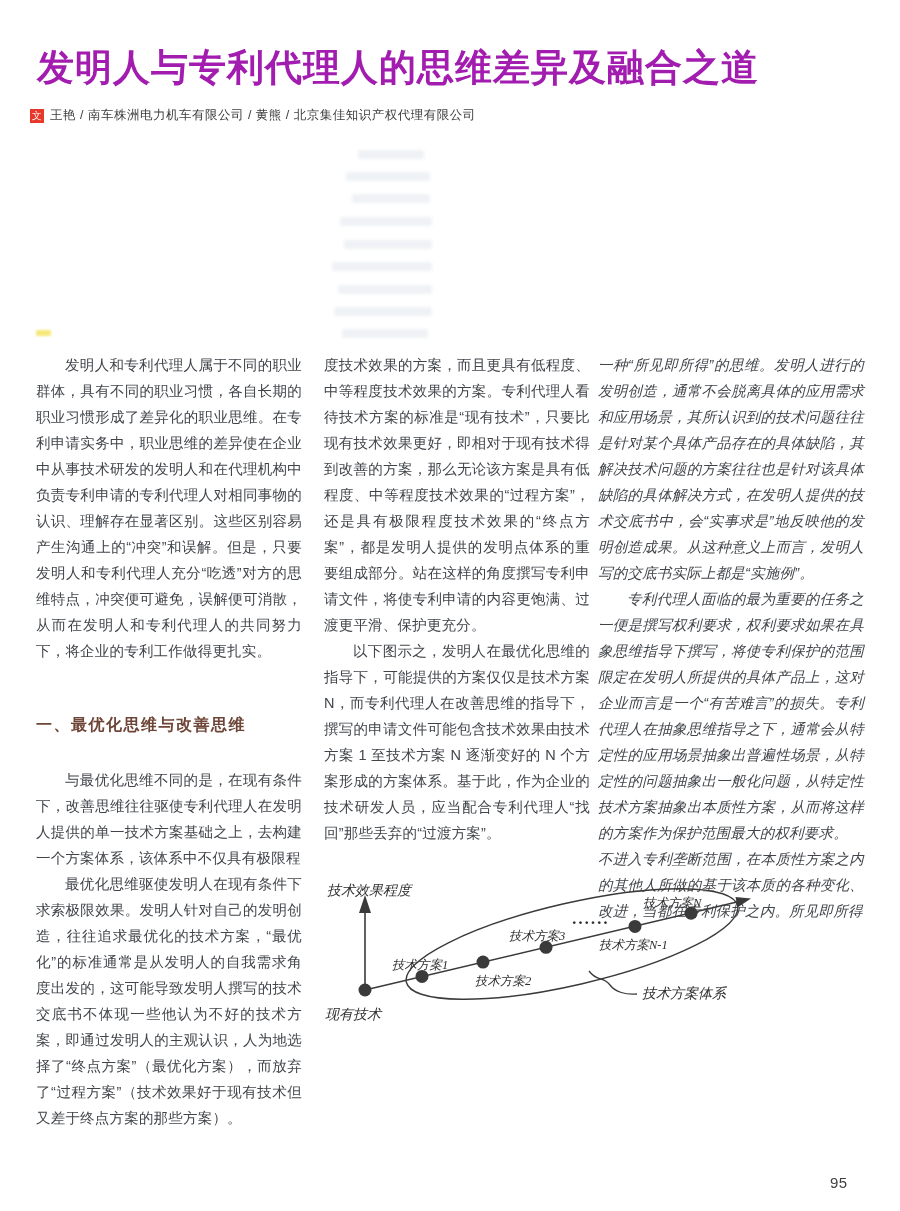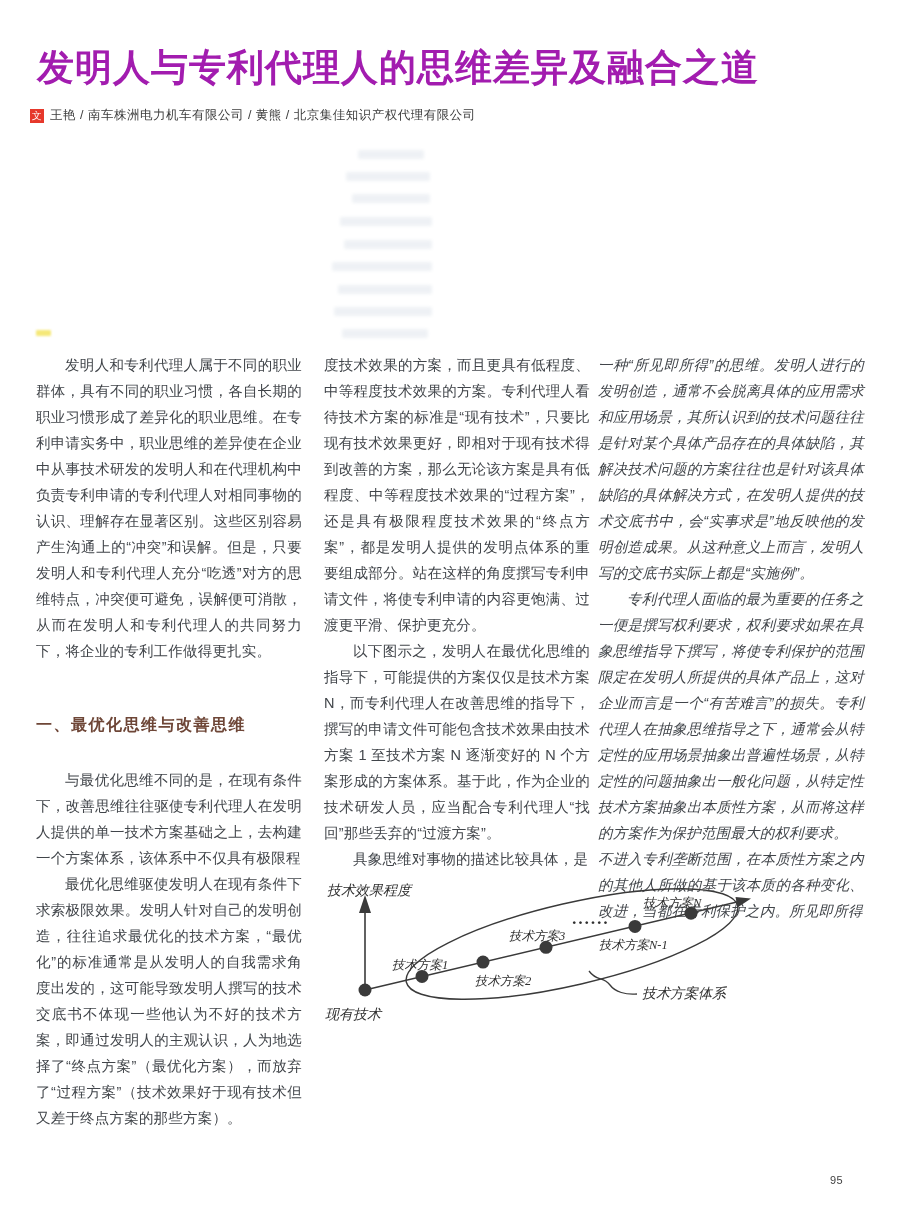--- a/index.html
+++ b/index.html
@@ -54,21 +54,21 @@
   .diagram{position:absolute;left:310px;top:868px;}
   .diagram text{
     font-family:"Liberation Serif","DejaVu Serif",serif;font-style:italic;
     fill:#2f2f2f;
   }
   .dia-label{font-size:12.5px;}
   .dia-axis-label{font-size:14px;}
   .dia-dots{font-size:17px;font-weight:700;letter-spacing:2px;font-style:normal;}
   
   .page-number{
-    position:absolute;left:830px;top:1174px;font-size:11px;color:#3f3f3f;
+    position:absolute;left:830px;top:1174px;font-size:15px;color:#3f3f3f;
     letter-spacing:.5px;
   }
 </style>
 </head>
 <body>
 
 <div class="page">
 
   <h1 class="title">发明人与专利代理人的思维差异及融合之道</h1>
   <div class="byline">
@@ -92,21 +92,20 @@
   <section class="col col1">
     <p class="indent">发明人和专利代理人属于不同的职业群体，具有不同的职业习惯，各自长期的职业习惯形成了差异化的职业思维。在专利申请实务中，职业思维的差异使在企业中从事技术研发的发明人和在代理机构中负责专利申请的专利代理人对相同事物的认识、理解存在显著区别。这些区别容易产生沟通上的“冲突”和误解。但是，只要发明人和专利代理人充分“吃透”对方的思维特点，冲突便可避免，误解便可消散，从而在发明人和专利代理人的共同努力下，将企业的专利工作做得更扎实。</p>
     <h2 class="sec-heading">一、最优化思维与改善思维</h2>
     <p class="indent">与最优化思维不同的是，在现有条件下，改善思维往往驱使专利代理人在发明人提供的单一技术方案基础之上，去构建一个方案体系，该体系中不仅具有极限程</p>
     <p class="indent">最优化思维驱使发明人在现有条件下求索极限效果。发明人针对自己的发明创造，往往追求最优化的技术方案，“最优化”的标准通常是从发明人的自我需求角度出发的，这可能导致发明人撰写的技术交底书不体现一些他认为不好的技术方案，即通过发明人的主观认识，人为地选择了“终点方案”（最优化方案），而放弃了“过程方案”（技术效果好于现有技术但又差于终点方案的那些方案）。</p>
   </section>
 
   <section class="col col2">
     <p>度技术效果的方案，而且更具有低程度、中等程度技术效果的方案。专利代理人看待技术方案的标准是“现有技术”，只要比现有技术效果更好，即相对于现有技术得到改善的方案，那么无论该方案是具有低程度、中等程度技术效果的“过程方案”，还是具有极限程度技术效果的“终点方案”，都是发明人提供的发明点体系的重要组成部分。站在这样的角度撰写专利申请文件，将使专利申请的内容更饱满、过渡更平滑、保护更充分。</p>
     <p class="indent">以下图示之，发明人在最优化思维的指导下，可能提供的方案仅仅是技术方案 N，而专利代理人在改善思维的指导下，撰写的申请文件可能包含技术效果由技术方案 1 至技术方案 N 逐渐变好的 N 个方案形成的方案体系。基于此，作为企业的技术研发人员，应当配合专利代理人“找回”那些丢弃的“过渡方案”。</p>
-    <p class="indent">具象思维对事物的描述比较具体，是</p>
   </section>
 
   <section class="col col3">
     <p>一种“所见即所得”的思维。发明人进行的发明创造，通常不会脱离具体的应用需求和应用场景，其所认识到的技术问题往往是针对某个具体产品存在的具体缺陷，其解决技术问题的方案往往也是针对该具体缺陷的具体解决方式，在发明人提供的技术交底书中，会“实事求是”地反映他的发明创造成果。从这种意义上而言，发明人写的交底书实际上都是“实施例”。</p>
     <p class="indent">专利代理人面临的最为重要的任务之一便是撰写权利要求，权利要求如果在具象思维指导下撰写，将使专利保护的范围限定在发明人所提供的具体产品上，这对企业而言是一个“有苦难言”的损失。专利代理人在抽象思维指导之下，通常会从特定性的应用场景抽象出普遍性场景，从特定性的问题抽象出一般化问题，从特定性技术方案抽象出本质性方案，从而将这样的方案作为保护范围最大的权利要求。</p>
     <p>不进入专利垄断范围，在本质性方案之内的其他人所做的基于该本质的各种变化、改进，当都在专利保护之内。所见即所得</p>
   </section>
 
   <svg class="diagram" width="462" height="168" viewBox="0 0 462 168">
 

